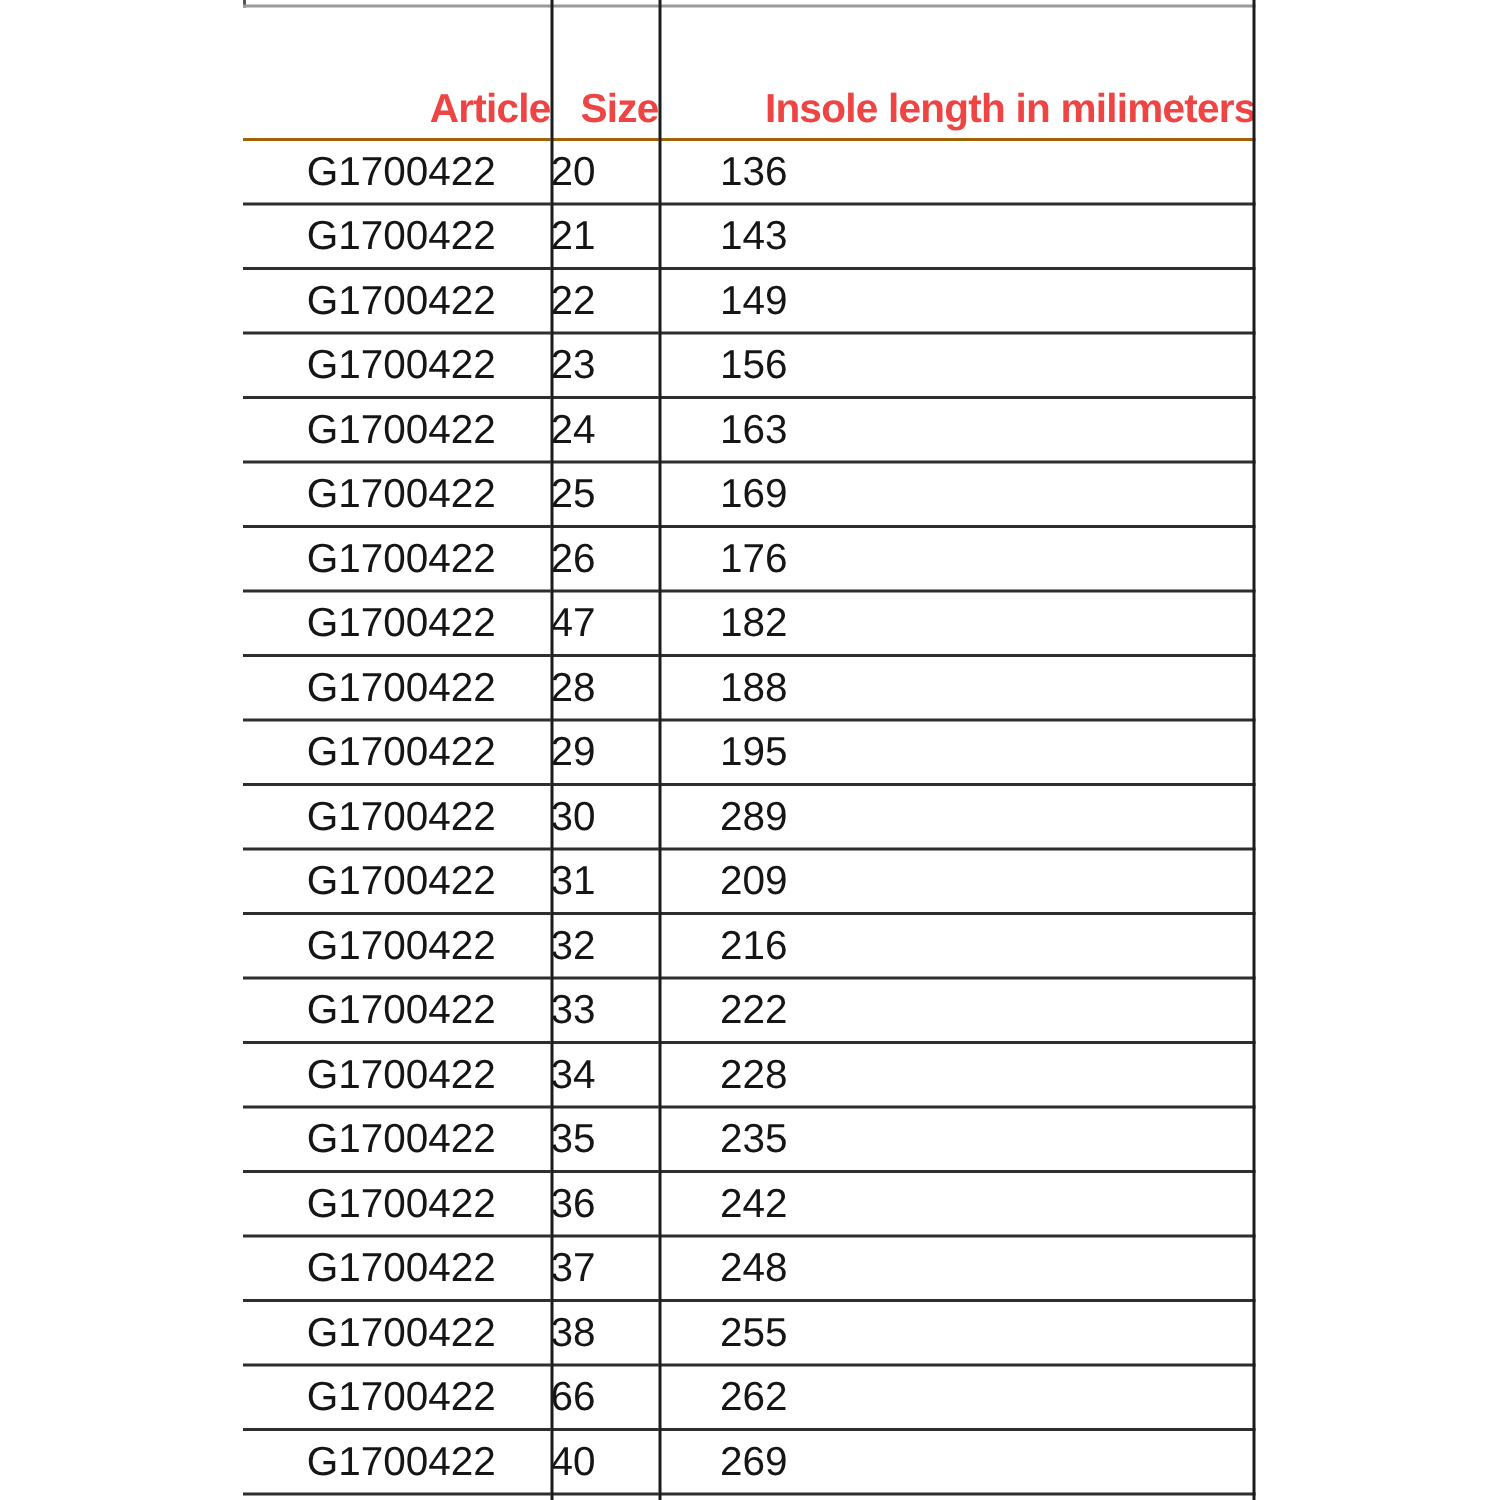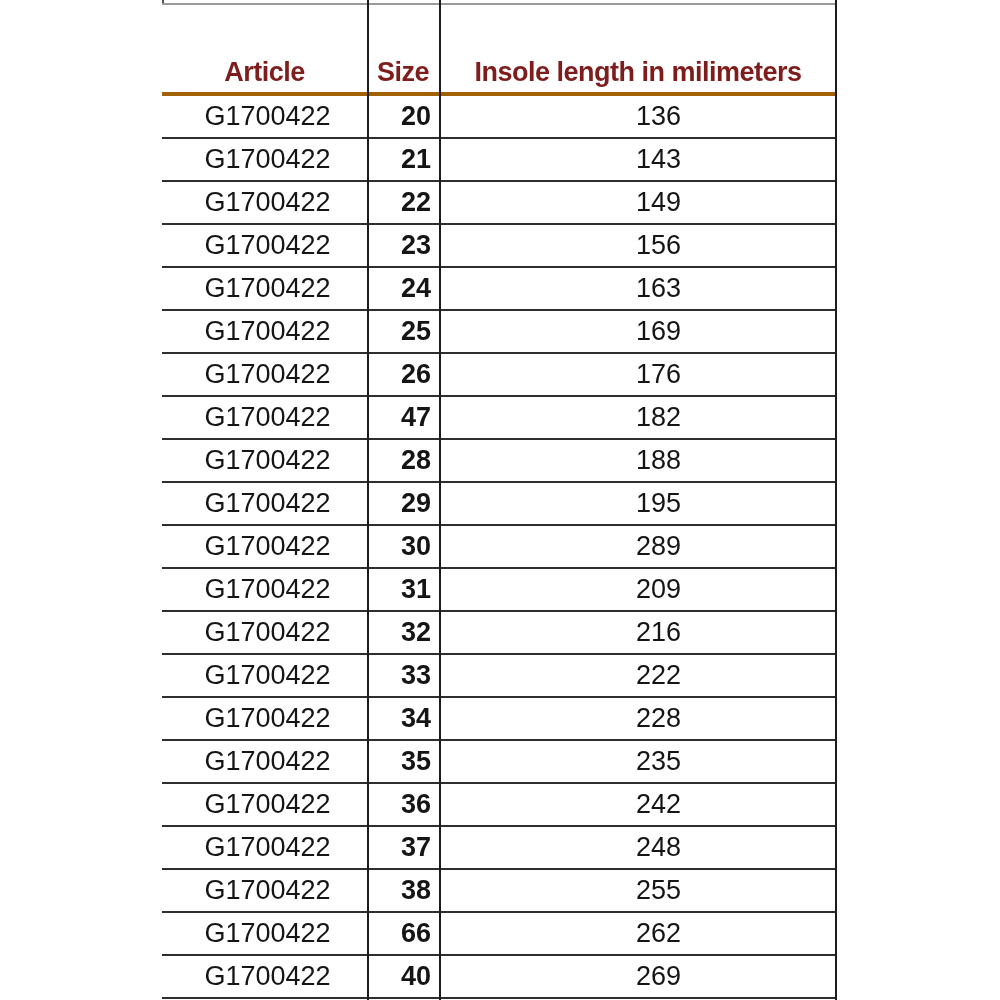--- a/index.html
+++ b/index.html
@@ -51,39 +51,39 @@
   col.c-size    { width: 72px;  }
   col.c-insole  { width: 398px; }
 
   th {
     height: 83px;
     vertical-align: bottom;
     padding: 0 0 4px 0;
     font-weight: 700;
     font-size: 27px;
     letter-spacing: -0.5px;
-    color: #7f1d1d;
-    text-align: center;
+    color: #ef4444;
+    text-align: right;
     white-space: nowrap;
-    border-bottom: 4px solid #a16207;
+    border-bottom: 2px solid #a16207;
   }
 
   td {
     height: 41px;
     line-height: 41px;
     padding: 0;
     font-size: 27px;
     color: #151515;
     border-bottom: 2px solid #2e2e2e;
     white-space: nowrap;
     overflow: hidden;
   }
   td.article-cell { text-align: center;  padding-left: 6px; }
-  td.size-cell    { text-align: right; padding-right: 8px; font-weight: bold; }
-  td.insole-cell  { text-align: center; padding-left: 41px; }
+  td.size-cell    { padding-right: 8px; }
+  td.insole-cell  { text-align: left; padding-left: 41px; }
 </style>
 </head>
 <body>
 
 <div class="canvas">
 
   <div class="left-stub"></div>
 
   <table class="size-table">
     <colgroup>

